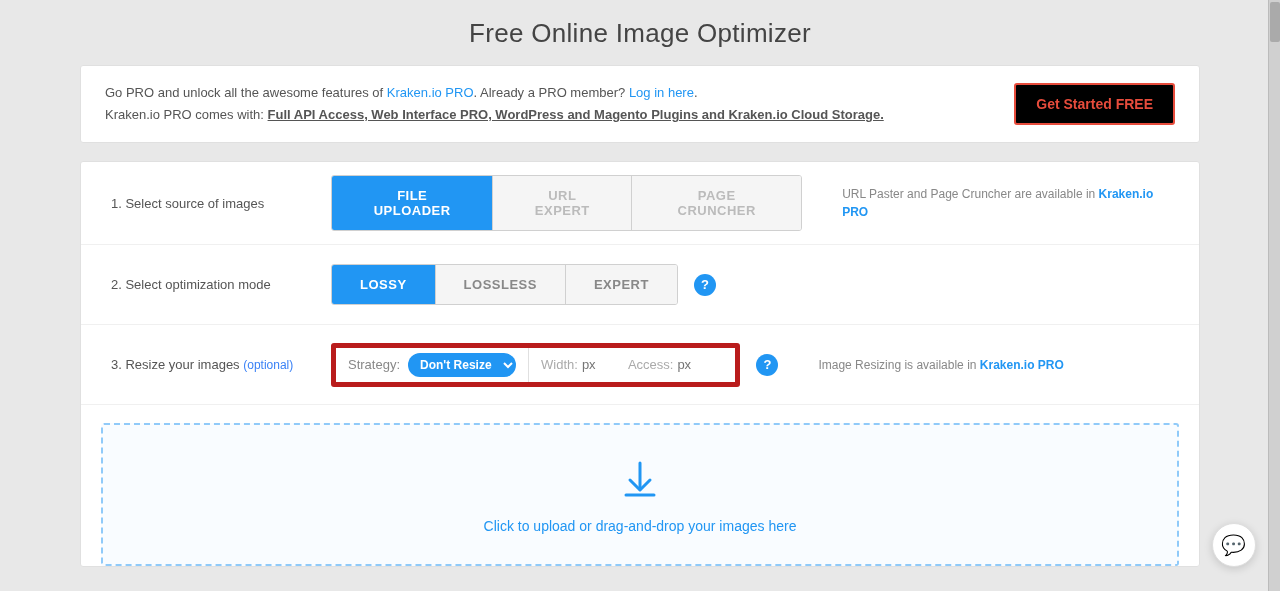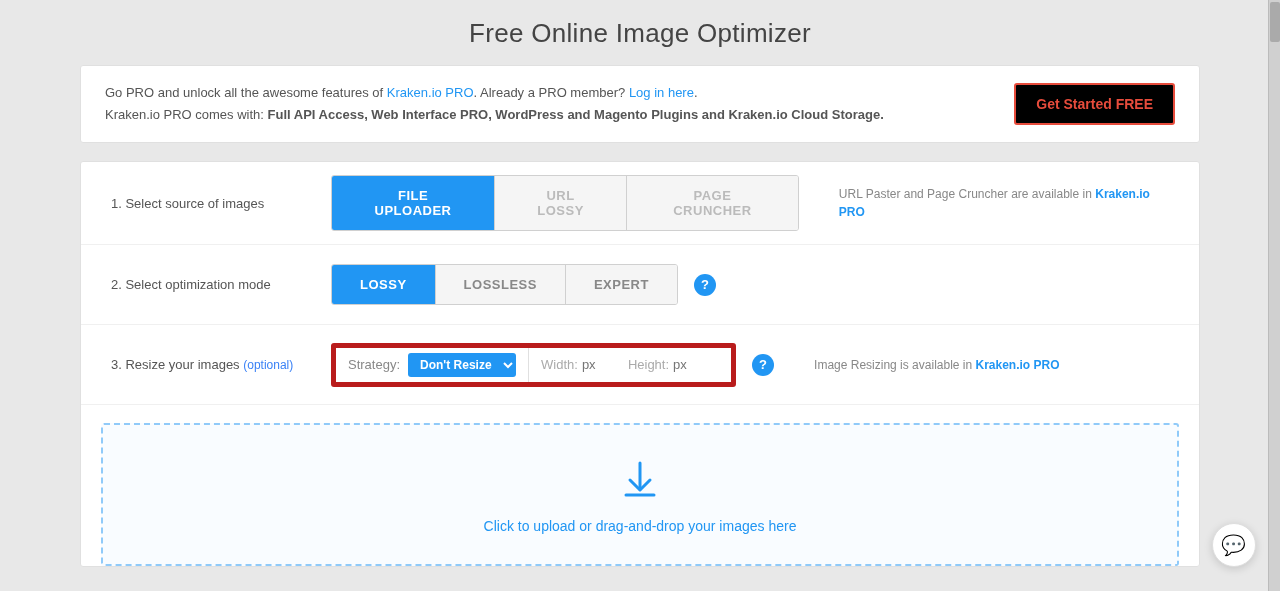--- a/index.html
+++ b/index.html
@@ -62,20 +62,21 @@
       font-size: 13px;
       color: #555;
       line-height: 1.7;
     }
     .pro-banner-text a {
       color: #2196f3;
       text-decoration: none;
     }
     .pro-banner-text strong {
       font-weight: bold;
+      text-decoration: underline;
     }
     .get-started-btn {
       border: 2px solid #e74c3c;
       color: #e74c3c;
       background: #000000;
       padding: 11px 20px;
       font-size: 14px;
       font-weight: bold;
       border-radius: 3px;
       cursor: pointer;
@@ -185,21 +186,21 @@
     }
     .resize-label {
       color: #888;
       font-size: 13px;
       margin-right: 8px;
     }
     .resize-select {
       background: #2196f3;
       color: #fff;
       border: none;
-      border-radius: 3px;
+      border-radius: 12px;
       padding: 4px 8px;
       font-size: 12px;
       cursor: pointer;
       font-weight: bold;
     }
     .resize-divider {
       width: 1px;
       height: 100%;
       background: #e0e0e0;
       margin: 0 12px;
@@ -290,21 +291,21 @@
     </div>
     <button class="get-started-btn">Get Started FREE</button>
   </div>
 
   <div class="main-card">
 
     <div class="section-row">
       <div class="section-label">1. Select source of images</div>
       <div class="tab-group">
         <button class="tab-btn active">FILE UPLOADER</button>
-        <button class="tab-btn disabled-tab">URL LOSSY</button>
+        <button class="tab-btn disabled-tab">URL EXPERT</button>
         <button class="tab-btn disabled-tab">PAGE CRUNCHER</button>
       </div>
       <div class="section-note">
         <span>URL Paster and Page Cruncher are available in </span><a href="#">Kraken.io PRO</a>
       </div>
     </div>
 
     <div class="section-row">
       <div class="section-label">2. Select optimization mode</div>
       <div class="tab-group">
@@ -332,21 +333,21 @@
           <option>Crop</option>
           <option>Square</option>
           <option>Fill</option>
         </select>
         <div class="resize-divider"></div>
         <div class="resize-field">
           <span>Width:</span>
           <input type="text" placeholder="px" style="">
         </div>
         <div class="resize-field">
-          <span>Height:</span>
+          <span>Access:</span>
           <input type="text" placeholder="px" style="">
         </div>
       </div>
       <div class="help-icon">?</div>
       <div class="section-note">
         <span>Image Resizing is available in </span><a href="#">Kraken.io PRO</a>
       </div>
     </div>
 
     <div class="upload-area">

